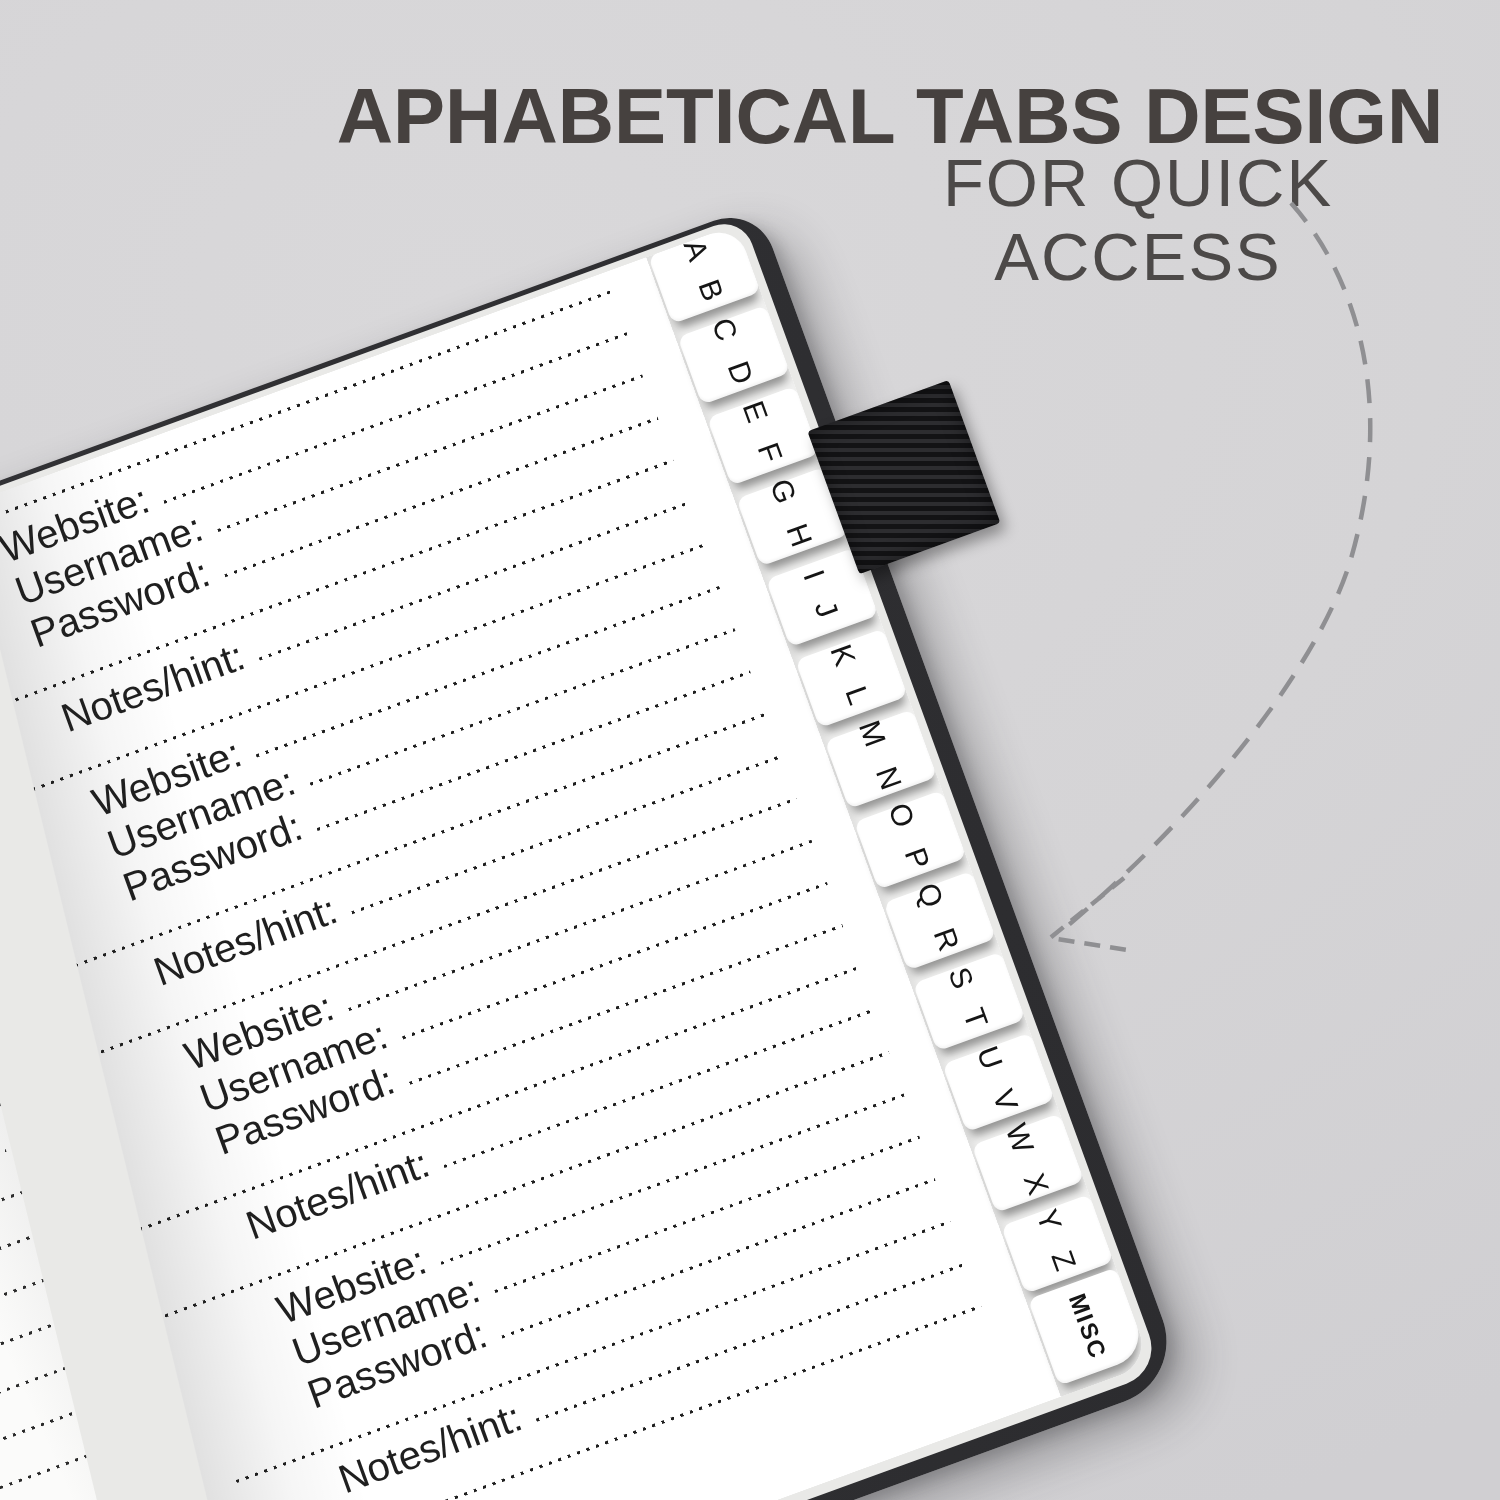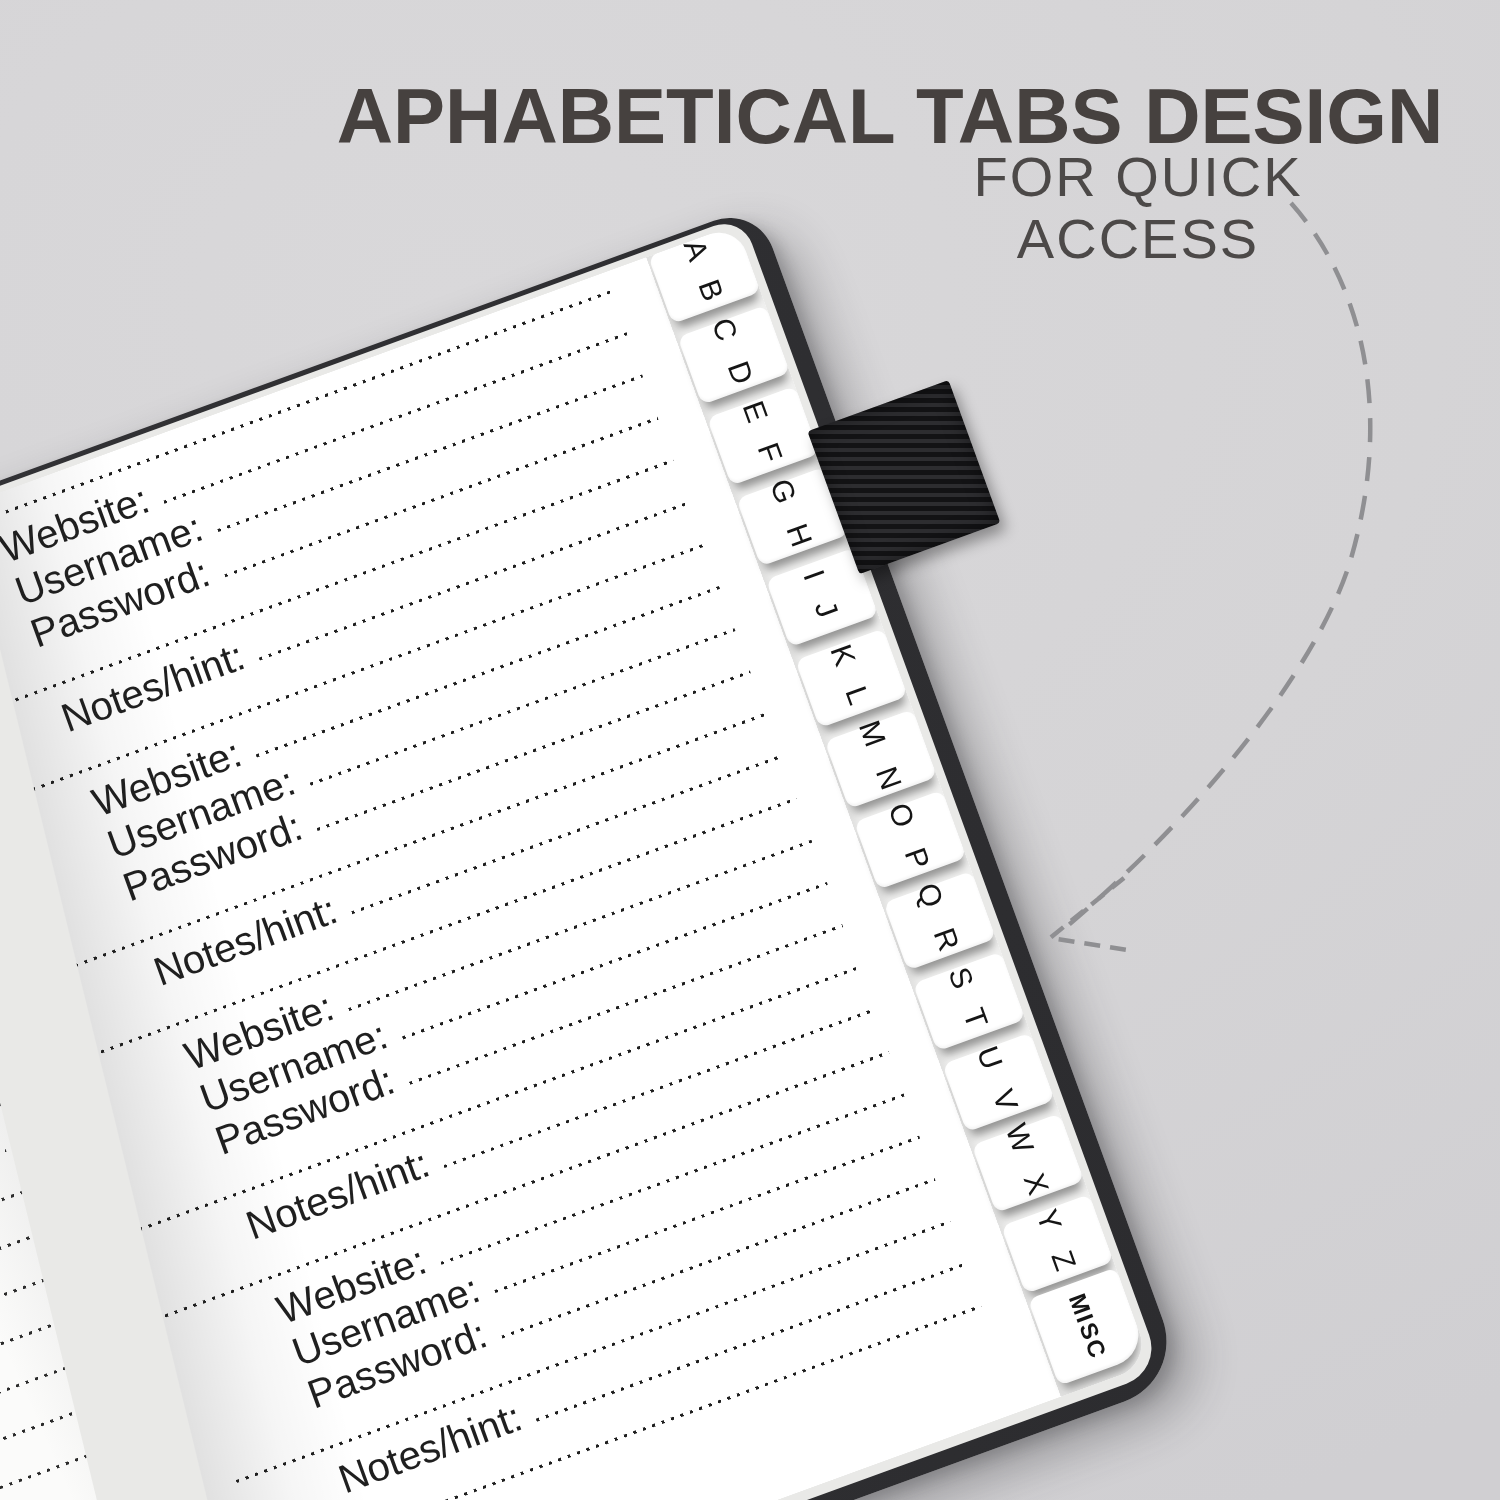--- a/index.html
+++ b/index.html
@@ -5,21 +5,21 @@
   html,body{margin:0;padding:0;}
   body{width:1500px;height:1500px;overflow:hidden;
        font-family:"Liberation Sans",sans-serif;}
   .canvas{position:relative;width:1500px;height:1500px;overflow:hidden;
           background:radial-gradient(120% 90% at 30% 20%, #d9d8da 0%, #d5d4d6 55%, #d0cfd2 100%);}
 
   
   .title{position:absolute;left:320px;top:22px;width:1140px;text-align:center;
          font-size:78px;font-weight:700;color:#46413f;letter-spacing:0px;line-height:1.1;}
   .subtitle{position:absolute;left:878px;top:146px;width:520px;text-align:center;
-         font-size:56px;font-weight:400;color:#4c4948;letter-spacing:2px;line-height:1.1;}
+         font-size:67px;font-weight:400;color:#4c4948;letter-spacing:2px;line-height:1.1;}
 
   
   .cover{position:absolute;left:-943px;top:205px;width:1700px;height:1250px;
          background:linear-gradient(115deg,#38383b 0%,#313134 45%,#2c2c2f 100%);
          border-radius:46px 46px 64px 46px;
          transform:rotate(-20deg);transform-origin:100% 0;
          box-shadow:18px 26px 46px rgba(45,45,50,.33), 6px 8px 14px rgba(45,45,50,.22);}
   .stack{position:absolute;top:5px;right:18px;left:108px;bottom:16px;
          background:#e9e9e7;border-radius:8px 30px 38px 8px;}
 

